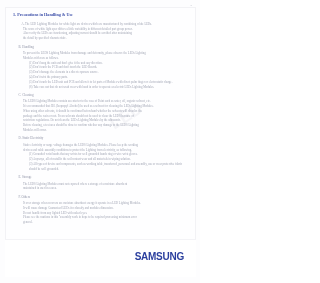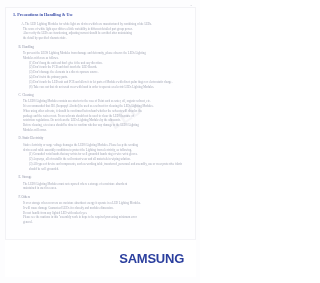--- a/index.html
+++ b/index.html
@@ -107,21 +107,21 @@
     bottom: 6px;
     height: 37px;
     background: #ffffff;
     border-top: 0.5px solid #f3f3f6;
   }
   .brand {
     position: absolute;
     right: 12px;
     top: 11px;
     font-family: "Liberation Sans", sans-serif;
-    font-size: 13px;
+    font-size: 10px;
     font-weight: bold;
     color: #2b3f9e;
     letter-spacing: -0.25px;
     padding-left: 20px;
   }
 </style>
 </head>
 <body>
 
 <div class="page">

